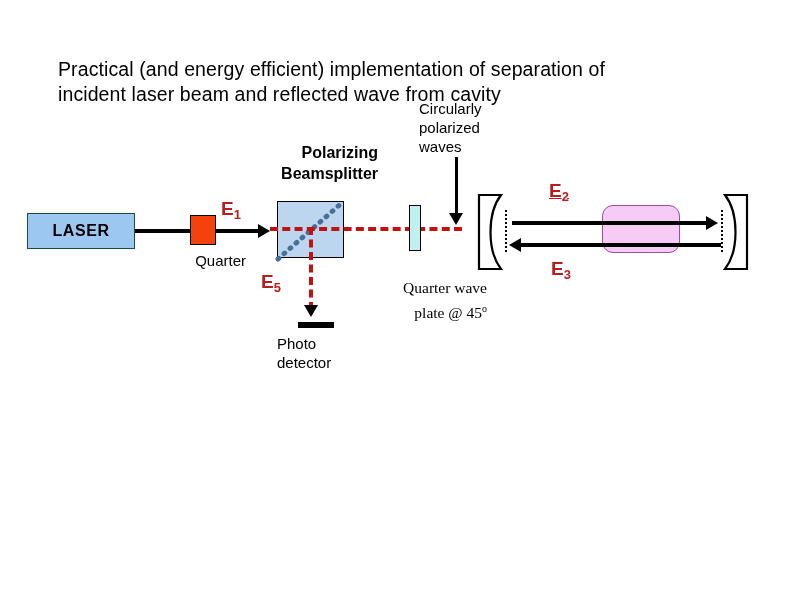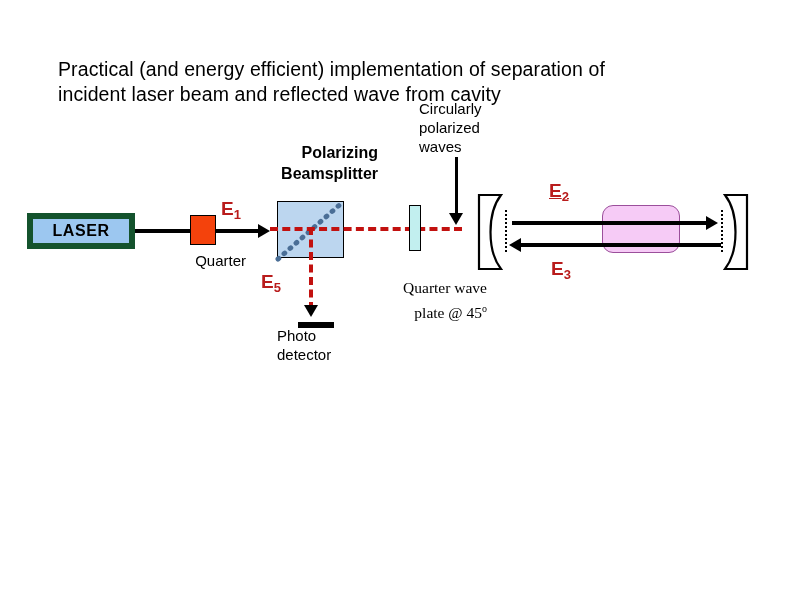--- a/index.html
+++ b/index.html
@@ -58,21 +58,21 @@
   }
 
   
   #laser-box {
     position: absolute;
     left: 27px;
     top: 213px;
     width: 108px;
     height: 36px;
     background: #9CC7F0;
-    border: 6px solid #14532d;
+    border: 1px solid #14532d;
     box-sizing: border-box;
     display: flex;
     align-items: center;
     justify-content: center;
     font-size: 16px;
     font-weight: bold;
     letter-spacing: 0.6px;
   }
 
   #shutter-box {
@@ -234,21 +234,21 @@
   <div class="red-dash-h" style="left:270px; top:227px; width:192px;"></div>
 
   <div class="red-dash-v" style="left:309px; top:227px; height:83px;"></div>
   <div class="arrow-d" style="left:304px; top:305px;"></div>
 
   <div class="efield" style="left:261px; top:272px;text-align:center;">
     <span>E</span><sub>5</sub>
   </div>
 
   <div id="photodetector-bar"></div>
-  <div class="lbl" style="left:277px; top:326px; width:90px;">Photo
+  <div class="lbl" style="left:277px; top:334px; width:90px;">Photo
 detector</div>
 
   <div class="lbl" style="left:419px; top:99px; width:100px;">Circularly
 polarized
 waves</div>
   <div class="beam-v" style="left:455px; top:157px; height:60px;"></div>
   <div class="arrow-d" style="left:449px; top:213px;"></div>
 
   <div id="qwp-box"></div>
   <div class="lbl lbl-center" style="left:345px; top:256px; width:142px; font-size:15.5px; line-height:21px;font-family:Liberation Serif, serif;">

